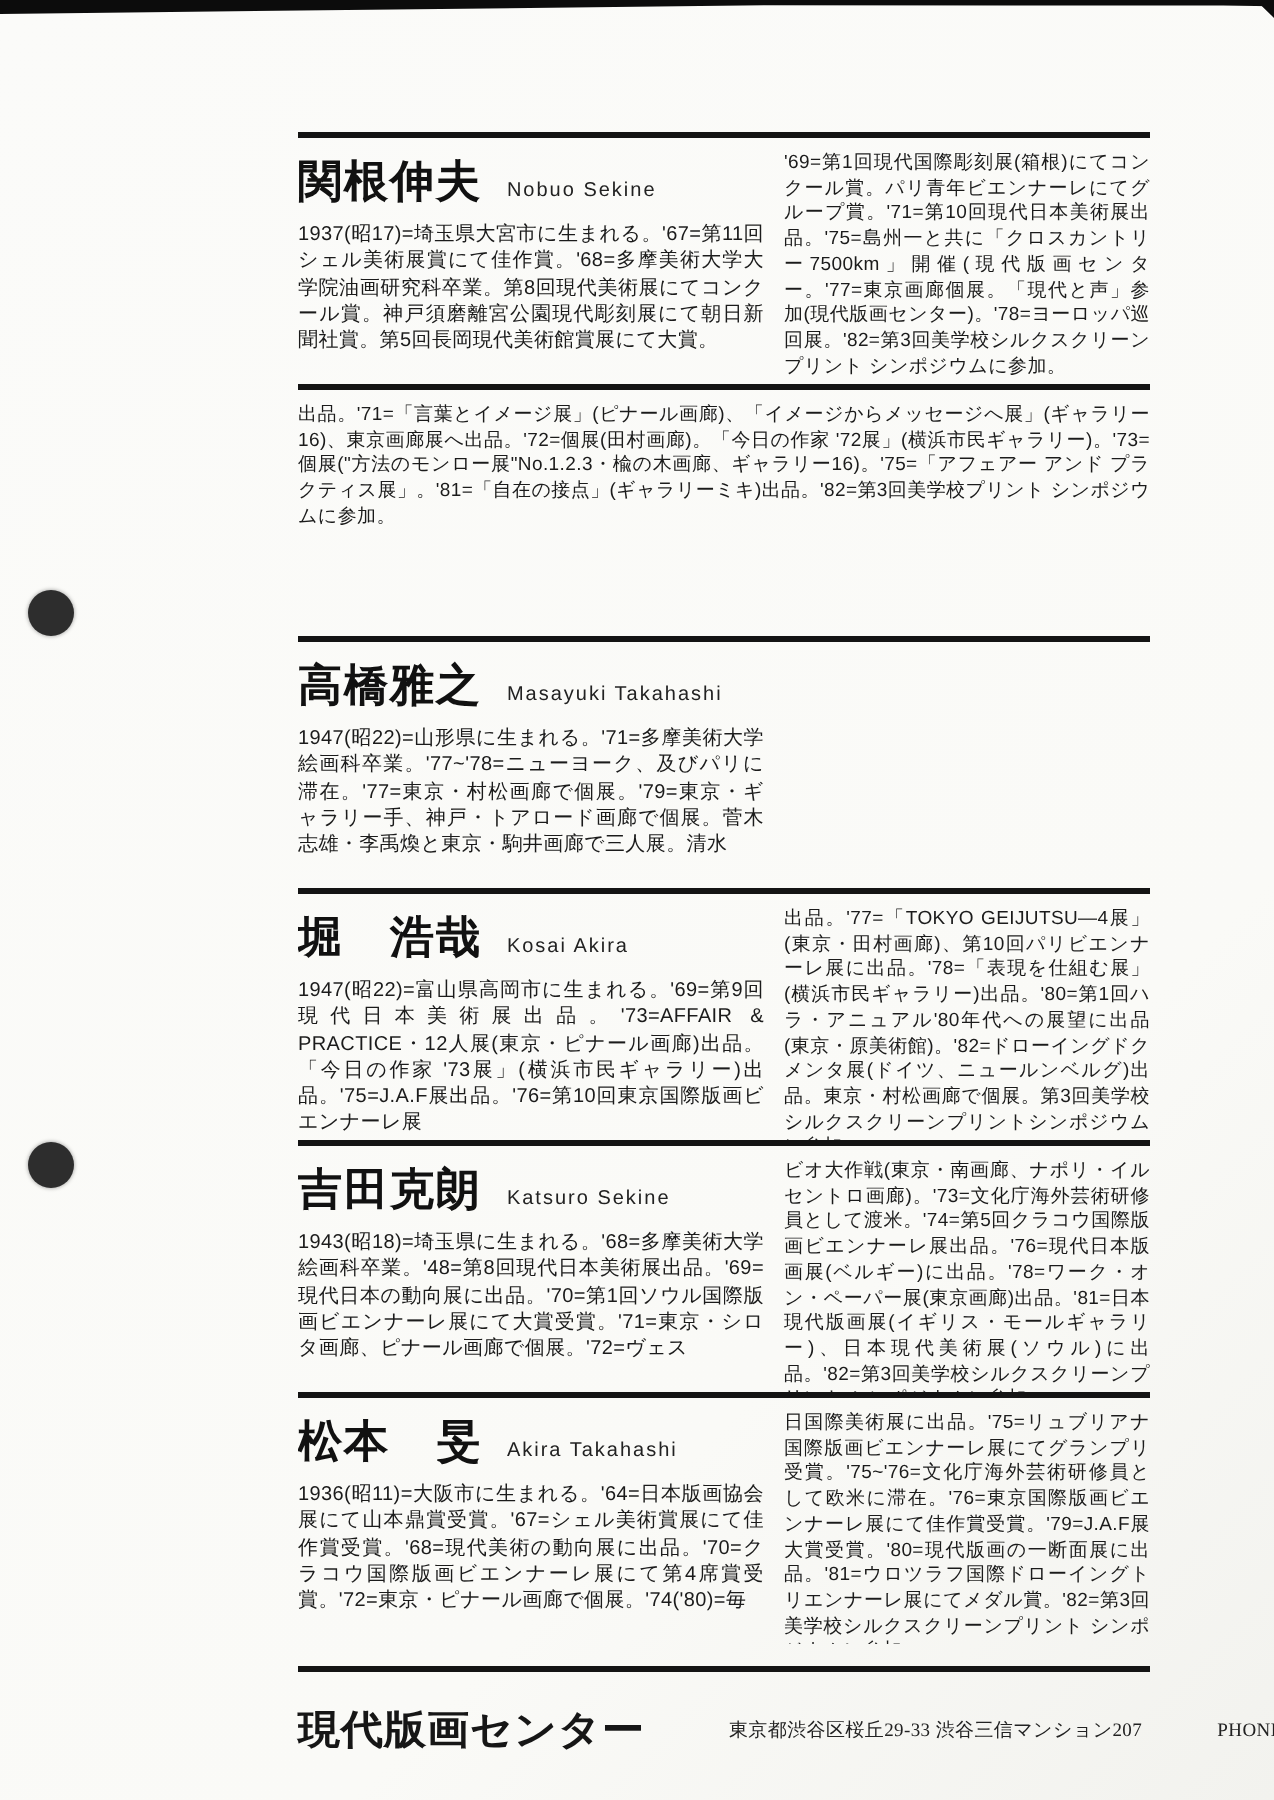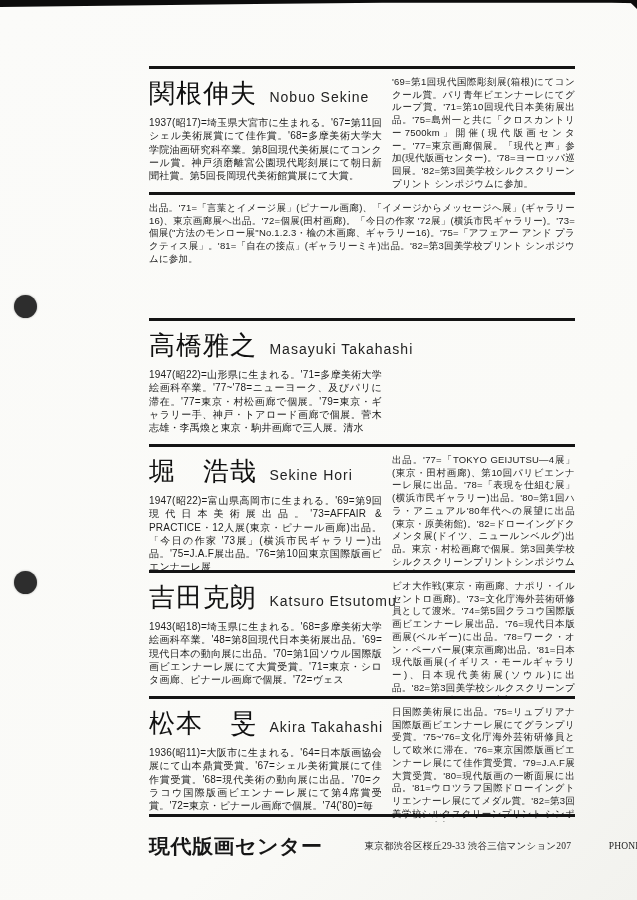--- a/index.html
+++ b/index.html
@@ -51,38 +51,38 @@
   }
   .col-right{
     flex:1 1 auto;
     padding-top:2px;
   }
   .name-row{
     margin:2px 0 5px 0;
     white-space:nowrap;
   }
   .name-ja{
-    font-size:26px;font-weight:400;letter-spacing:1px;color:#111;margin-top:15px;
+    font-size:22px;font-weight:700;letter-spacing:1px;color:#111;margin-top:15px;
   }
   .name-en{
-    font-size:14px;font-weight:400;color:#222;margin-left:8px;letter-spacing:1px;
+    font-size:10px;font-weight:400;color:#222;margin-left:8px;letter-spacing:1px;
   }
   .bio{
     margin:0;
     font-size:10px;line-height:13.3px;
     text-align:justify;text-justify:inter-ideograph;
     color:#1b1b1b;
     letter-spacing:.2px;
   }
   .col-right .bio{
     font-size:9.5px;line-height:12.7px;
   }
   
   .footer{
-    position:absolute;left:149px;top:814px;width:426px;
+    position:absolute;left:149px;top:833px;width:426px;
     border-top:3px solid #141414;
     padding-top:15px;
     display:flex;align-items:center;
   }
   .publisher{
     font-size:21px;font-weight:800;letter-spacing:0.5px;color:#161616;
     white-space:nowrap;transform:scaleY(.95);
   }
   .address{
     font-family:"Liberation Serif",serif;
@@ -128,34 +128,34 @@
           <span class="name-en">Masayuki Takahashi</span>
         </div>
         <p class="bio">1947(昭22)=山形県に生まれる。'71=多摩美術大学絵画科卒業。'77~'78=ニューヨーク、及びパリに滞在。'77=東京・村松画廊で個展。'79=東京・ギャラリー手、神戸・トアロード画廊で個展。菅木志雄・李禹煥と東京・駒井画廊で三人展。清水</p>
       </div>
     </section>
 
     <section class="entry">
       <div class="col-left">
         <div class="name-row">
           <span class="name-ja">堀　浩哉</span>
-          <span class="name-en">Sekine Hori</span>
+          <span class="name-en">Kosai Akira</span>
         </div>
         <p class="bio">1947(昭22)=富山県高岡市に生まれる。'69=第9回現代日本美術展出品。'73=AFFAIR &amp; PRACTICE・12人展(東京・ピナール画廊)出品。「今日の作家 '73展」(横浜市民ギャラリー)出品。'75=J.A.F展出品。'76=第10回東京国際版画ビエンナーレ展</p>
       </div>
       <div class="col-right">
         <p class="bio">出品。'77=「TOKYO GEIJUTSU—4展」(東京・田村画廊)、第10回パリビエンナーレ展に出品。'78=「表現を仕組む展」(横浜市民ギャラリー)出品。'80=第1回ハラ・アニュアル'80年代への展望に出品(東京・原美術館)。'82=ドローイングドクメンタ展(ドイツ、ニュールンベルグ)出品。東京・村松画廊で個展。第3回美学校シルクスクリーンプリントシンポジウムに参加。</p>
       </div>
     </section>
 
     <section class="entry">
       <div class="col-left">
         <div class="name-row">
           <span class="name-ja">吉田克朗</span>
-          <span class="name-en">Katsuro Etsutomu</span>
+          <span class="name-en">Katsuro Sekine</span>
         </div>
         <p class="bio">1943(昭18)=埼玉県に生まれる。'68=多摩美術大学絵画科卒業。'48=第8回現代日本美術展出品。'69=現代日本の動向展に出品。'70=第1回ソウル国際版画ビエンナーレ展にて大賞受賞。'71=東京・シロタ画廊、ピナール画廊で個展。'72=ヴェス</p>
       </div>
       <div class="col-right">
         <p class="bio">ビオ大作戦(東京・南画廊、ナポリ・イルセントロ画廊)。'73=文化庁海外芸術研修員として渡米。'74=第5回クラコウ国際版画ビエンナーレ展出品。'76=現代日本版画展(ベルギー)に出品。'78=ワーク・オン・ペーパー展(東京画廊)出品。'81=日本現代版画展(イギリス・モールギャラリー)、日本現代美術展(ソウル)に出品。'82=第3回美学校シルクスクリーンプリント シンポジウムに参加。</p>
       </div>
     </section>
 
     <section class="entry">
       <div class="col-left">

